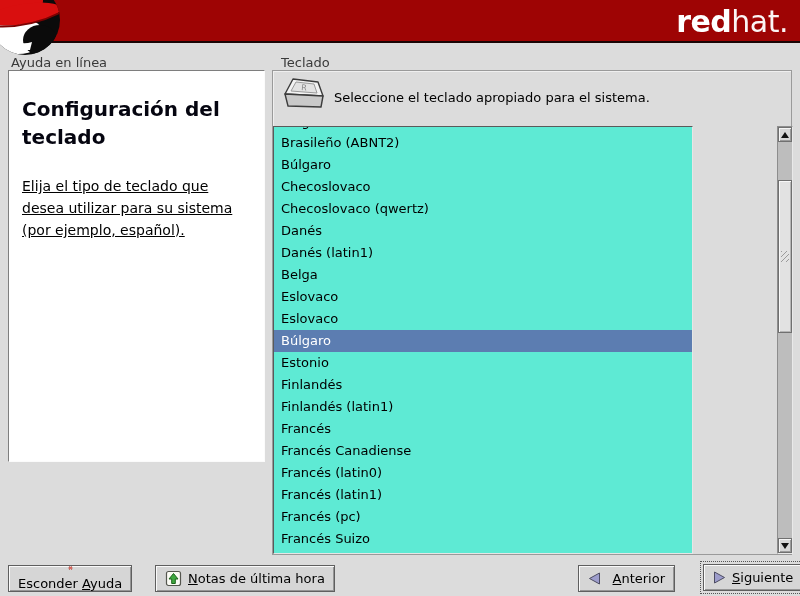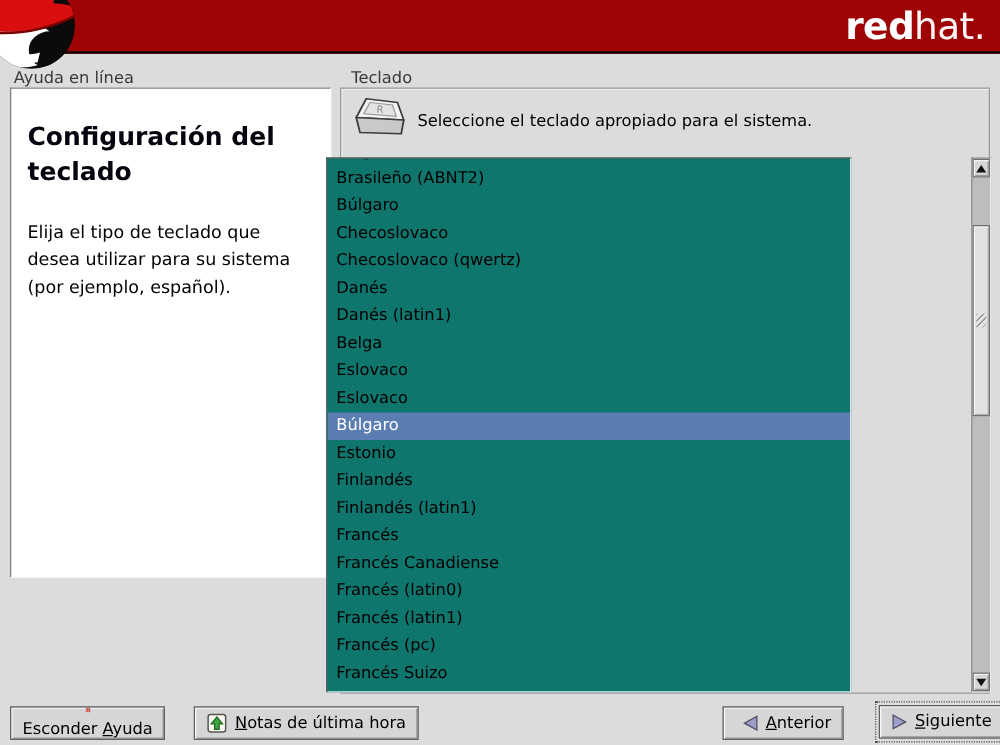--- a/index.html
+++ b/index.html
@@ -21,31 +21,31 @@
   #label-help   { left:9px;  top:55px; }
   #label-teclado{ left:279px; top:55px; }
 
   
   .left-box { position:absolute; left:8px; top:70px; width:257px; height:392px;
               background:#FFFFFF; border:1px solid;
               border-color:#7e7e7e #fbfbfb #fbfbfb #7e7e7e; }
   .help-title { margin:24px 14px 0 13px; font-size:20px; font-weight:700;
                 color:#050510; line-height:1.4; }
   .help-body  { margin:24px 14px 0 13px; font-size:14px; color:#000;
-                line-height:22px; }
+                line-height:22px;text-decoration:underline; }
 
   
   .right-box { position:absolute; left:272px; top:70px; width:520px; height:485px;
                border:1px solid #9a9a9a; box-shadow:inset 1px 1px 0 #efefef; }
   .kbd-icon { position:absolute; left:280px; top:76px; width:46px; height:40px; }
   .instruction { position:absolute; left:334px; top:90px; font-size:13px; color:#000; }
 
   
-  .list { position:absolute; left:261px; top:126px; width:420px; height:428px;
-          background:#0f766e; border:1px solid; border-color:#5a5a5a #e6e6e6 #e6e6e6 #5a5a5a;
+  .list { position:absolute; left:273px; top:126px; width:420px; height:428px;
+          background:#5eead4; border:1px solid; border-color:#5a5a5a #e6e6e6 #e6e6e6 #5a5a5a;
           overflow:hidden; }
   .list-row { height:22px; line-height:22px; font-size:13px; color:#000;
               padding-left:7px; white-space:nowrap; }
   .list-row.selected { background:#5C7DB1; color:#FFFFFF; }
   .list-row-partial { height:5px; overflow:hidden; }
   .list-row-partial span { display:block; margin-top:-16px; height:22px; line-height:22px;
               font-size:13px; color:#000; padding-left:7px; }
 
   
   .scrollbar { position:absolute; left:777px; top:126px; width:16px; height:428px;
@@ -63,21 +63,21 @@
              background:repeating-linear-gradient(135deg,#9a9a9a 0 1px,transparent 1px 3.6px); }
 
   
   .btn { position:absolute; top:565px; height:27px; background:#D6D6D6;
          border:1px solid #5f5f5f; box-shadow:inset 1px 1px 0 #fafafa, inset -1px -1px 0 #959595;
          font-size:13px; color:#000; display:flex; align-items:center; gap:6px; padding:0 9px;
          font-family:inherit; cursor:default; white-space:nowrap; }
   .btn .u { text-decoration:underline; }
   #btn-hide  { left:8px;flex-direction:column; }
   #btn-notes { left:155px;justify-content:space-between; }
-  #btn-back  { left:578px; width:97px; justify-content:flex-end; }
+  #btn-back  { left:578px; width:97px; justify-content:space-between; }
   .next-wrap { position:absolute; left:700px; top:561px; border:1px dotted #555; padding:2px; }
   #btn-next  { position:static; }
   .btn-ico { display:inline-flex; width:17px; height:17px; }
   .nav-arrow { display:inline-flex; }
 </style>
 </head>
 <body>
 
 <div id="screen">
 

